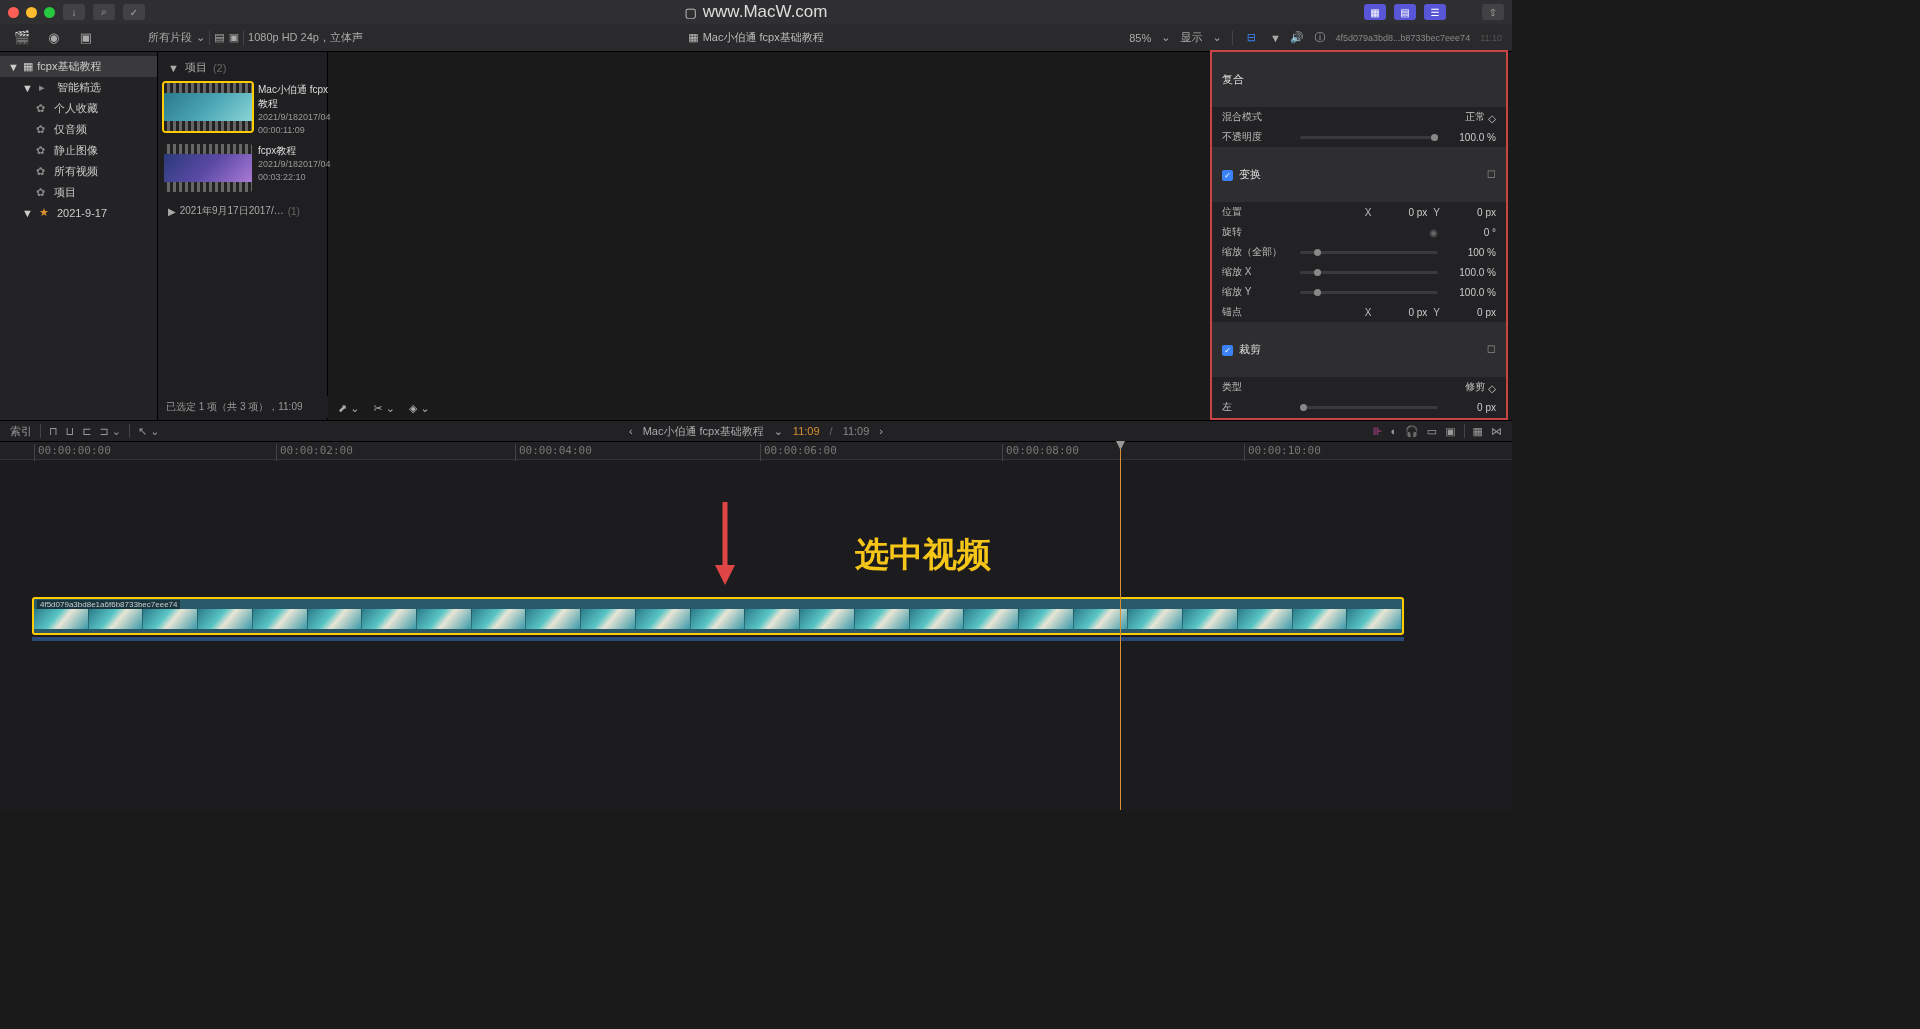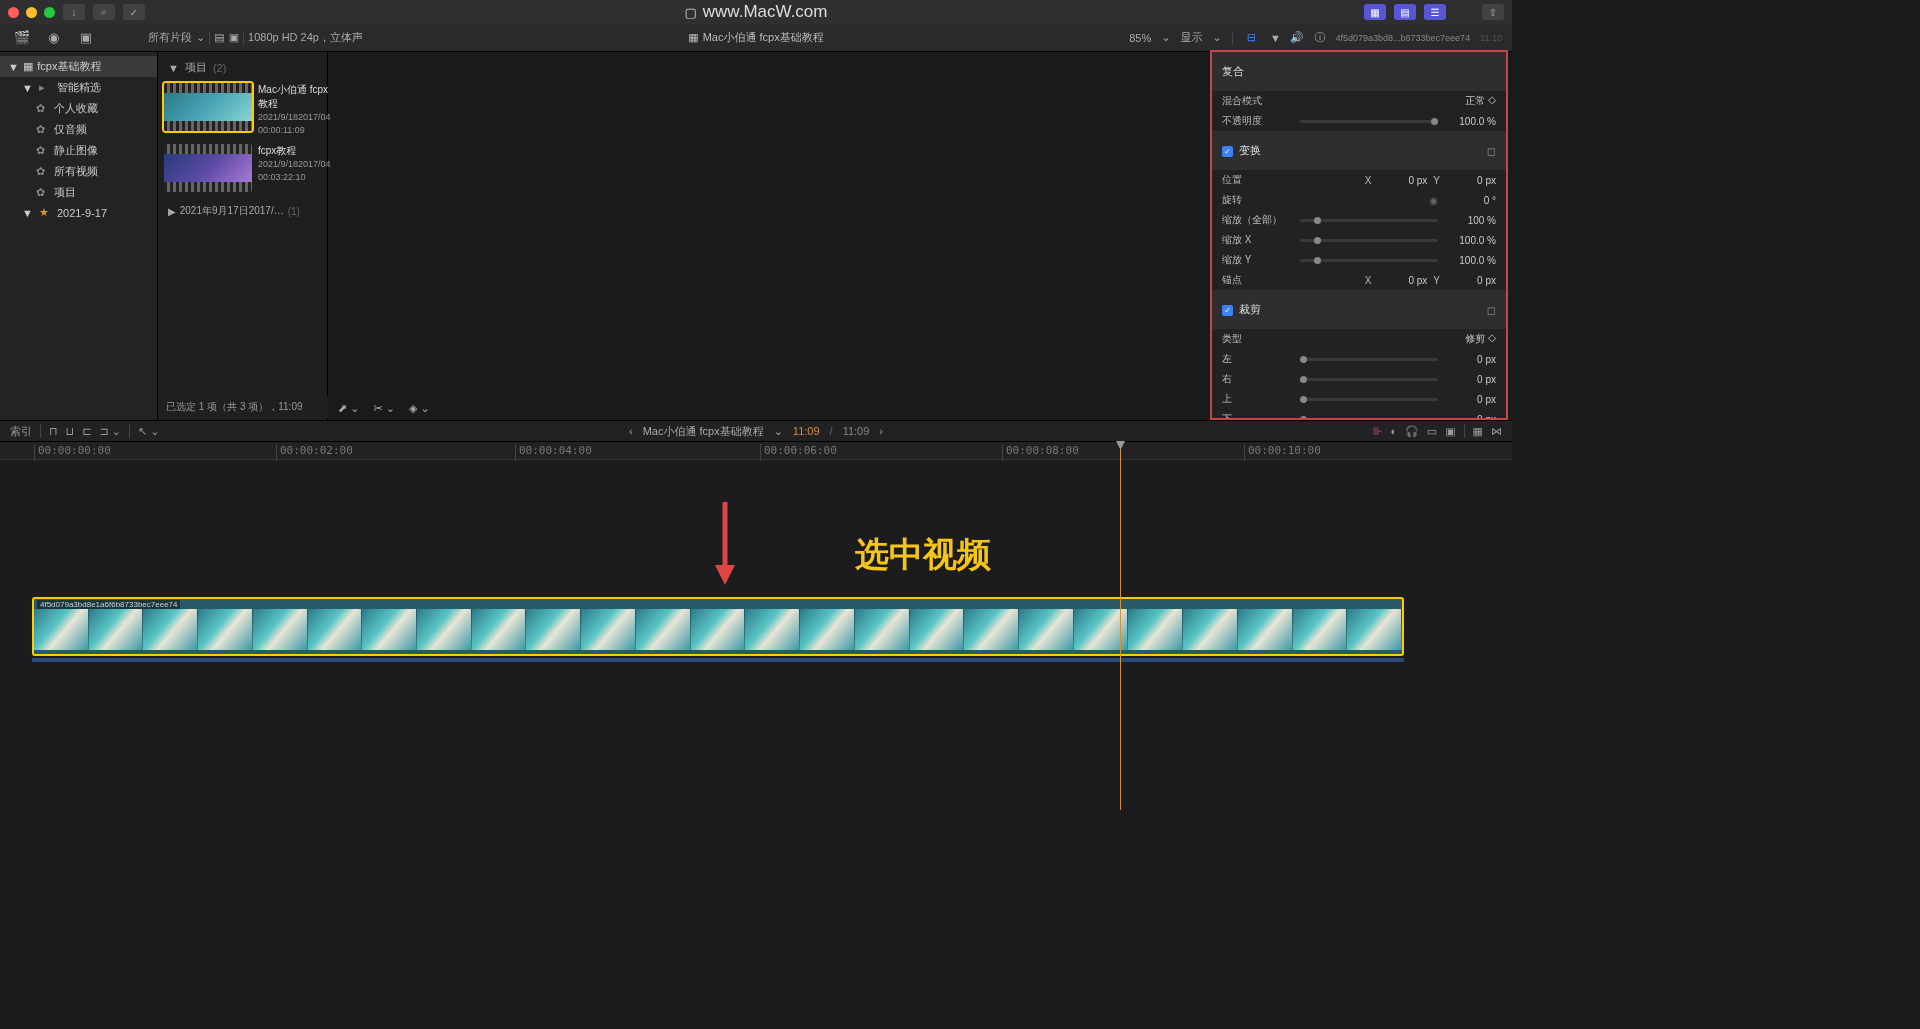--- a/index.html
+++ b/index.html
@@ -47,49 +47,49 @@
 .trees { position: absolute; left: 0; bottom: 0; width: 45%; height: 55%; background: radial-gradient(ellipse at 20% 80%, #2a5a3a 0%, transparent 50%), radial-gradient(ellipse at 40% 90%, #1a4a2a 0%, transparent 40%); }
 .overlay-txt { position: absolute; right: 18px; top: 155px; color: #f5c518; font-size: 30px; font-weight: 600; text-shadow: 1px 1px 2px rgba(0,0,0,.5); }
 .viewer-controls { height: 24px; display: flex; align-items: center; justify-content: center; gap: 6px; color: #888; position: relative; }
 .vc-time { font-family: monospace; font-size: 13px; }
 .vc-time .w { color: #ddd; }
 .vc-expand { position: absolute; right: 8px; color: #888; }
 
 .inspector { width: 298px; background: #222224; border: 2px solid #c94545; position: absolute; right: 4px; top: 50px; height: 370px; overflow: hidden; }
 .insp-tab { padding: 2px 4px; }
 .insp-tab.active { color: #3b82f6; }
-.insp-header { background: #2e2e30; padding: 12px 10px; font-size: 11px; color: #ddd; display: flex; align-items: flex-end; justify-content: space-between; }
+.insp-header { background: #2e2e30; padding: 20px 10px; font-size: 11px; color: #ddd; display: flex; align-items: flex-start; justify-content: space-between; }
 .insp-row { padding: 3px 10px; display: flex; align-items: center; font-size: 10px; color: #bbb; min-height: 18px; }
 .insp-label { width: 70px; }
 .insp-slider { flex: 1; height: 3px; background: #3a3a3c; border-radius: 2px; margin: 0 8px; position: relative; }
 .insp-knob { position: absolute; width: 7px; height: 7px; background: #888; border-radius: 50%; top: -2px; }
 .insp-val { width: 50px; text-align: right; color: #ccc; }
 .insp-xy { display: flex; gap: 6px; margin-left: auto; align-items: center; }
-.insp-dd { margin-left: auto; color: #ccc; display: flex; align-items: flex-start; gap: 3px; }
+.insp-dd { margin-left: auto; color: #ccc; display: flex; align-items: flex-end; gap: 3px; }
 .insp-check { width: 11px; height: 11px; background: #3b82f6; border-radius: 2px; margin-right: 6px; display: inline-flex; align-items: center; justify-content: center; color: #fff; font-size: 8px; }
 .insp-check.off { background: #3a3a3c; }
 .insp-icon { color: #888; font-size: 11px; }
 .insp-clipname { margin-left: auto; color: #888; font-size: 9px; }
 .insp-dur { color: #555; font-size: 9px; }
 
 .timeline-bar { position: absolute; top: 420px; left: 0; right: 0; height: 22px; background: #222224; display: flex; align-items: center; border-top: 1px solid #000; border-bottom: 1px solid #000; }
 .tl-left { display: flex; gap: 8px; padding: 0 10px; align-items: center; color: #999; }
 .tl-center { position: absolute; left: 50%; transform: translateX(-50%); display: flex; align-items: center; gap: 10px; color: #aaa; }
 .tl-right { margin-left: auto; display: flex; gap: 8px; padding: 0 10px; color: #999; align-items: center; }
 .tl-orange { color: #d89030; }
 
 .timeline { position: absolute; top: 442px; left: 0; right: 0; bottom: 0; background: #1c1c1e; }
 .tl-ruler { height: 18px; background: #222224; position: relative; border-bottom: 1px solid #333; }
 .tl-tick { position: absolute; top: 2px; font-size: 11px; color: #777; font-family: monospace; }
 .tl-tick::before { content: ''; position: absolute; left: -4px; top: 0; bottom: -4px; width: 1px; background: #444; }
 .tl-playhead { position: absolute; top: 0; bottom: 0; width: 1px; background: #d89030; left: 1120px; z-index: 10; }
 .tl-playhead::before { content: ''; position: absolute; top: -1px; left: -4px; width: 9px; height: 9px; background: #999; clip-path: polygon(0 0, 100% 0, 50% 100%); }
 
 .clip-area { position: absolute; top: 155px; left: 32px; right: 108px; }
-.clip { height: 59px; border: 2px solid #ffcc00; border-radius: 3px; background: #2a5a6a; position: relative; overflow: hidden; }
+.clip { height: 38px; border: 2px solid #ffcc00; border-radius: 3px; background: #2a5a6a; position: relative; overflow: hidden; }
 .clip-label { position: absolute; top: 1px; left: 3px; font-size: 8px; color: #ccc; background: rgba(0,0,0,.4); padding: 0 3px; z-index: 2; }
 .clip-frames { position: absolute; top: 10px; bottom: 4px; left: 0; right: 0; display: flex; }
 .clip-frame { flex: 1; background: linear-gradient(130deg, #2a7a8a 0%, #5ac5c5 40%, #e8e5d5 55%, #3a9aaa 100%); border-right: 1px solid rgba(0,0,0,.3); }
 .clip-audio { position: absolute; bottom: -6px; left: 0; right: 0; height: 4px; background: #2a4a7a; }
 
 .annotation { position: absolute; color: #f5c518; font-size: 34px; font-weight: 600; }
 .arrow { position: absolute; color: #e04545; font-size: 50px; }
 
 .sep { width: 1px; height: 14px; background: #444; }
 </style>

